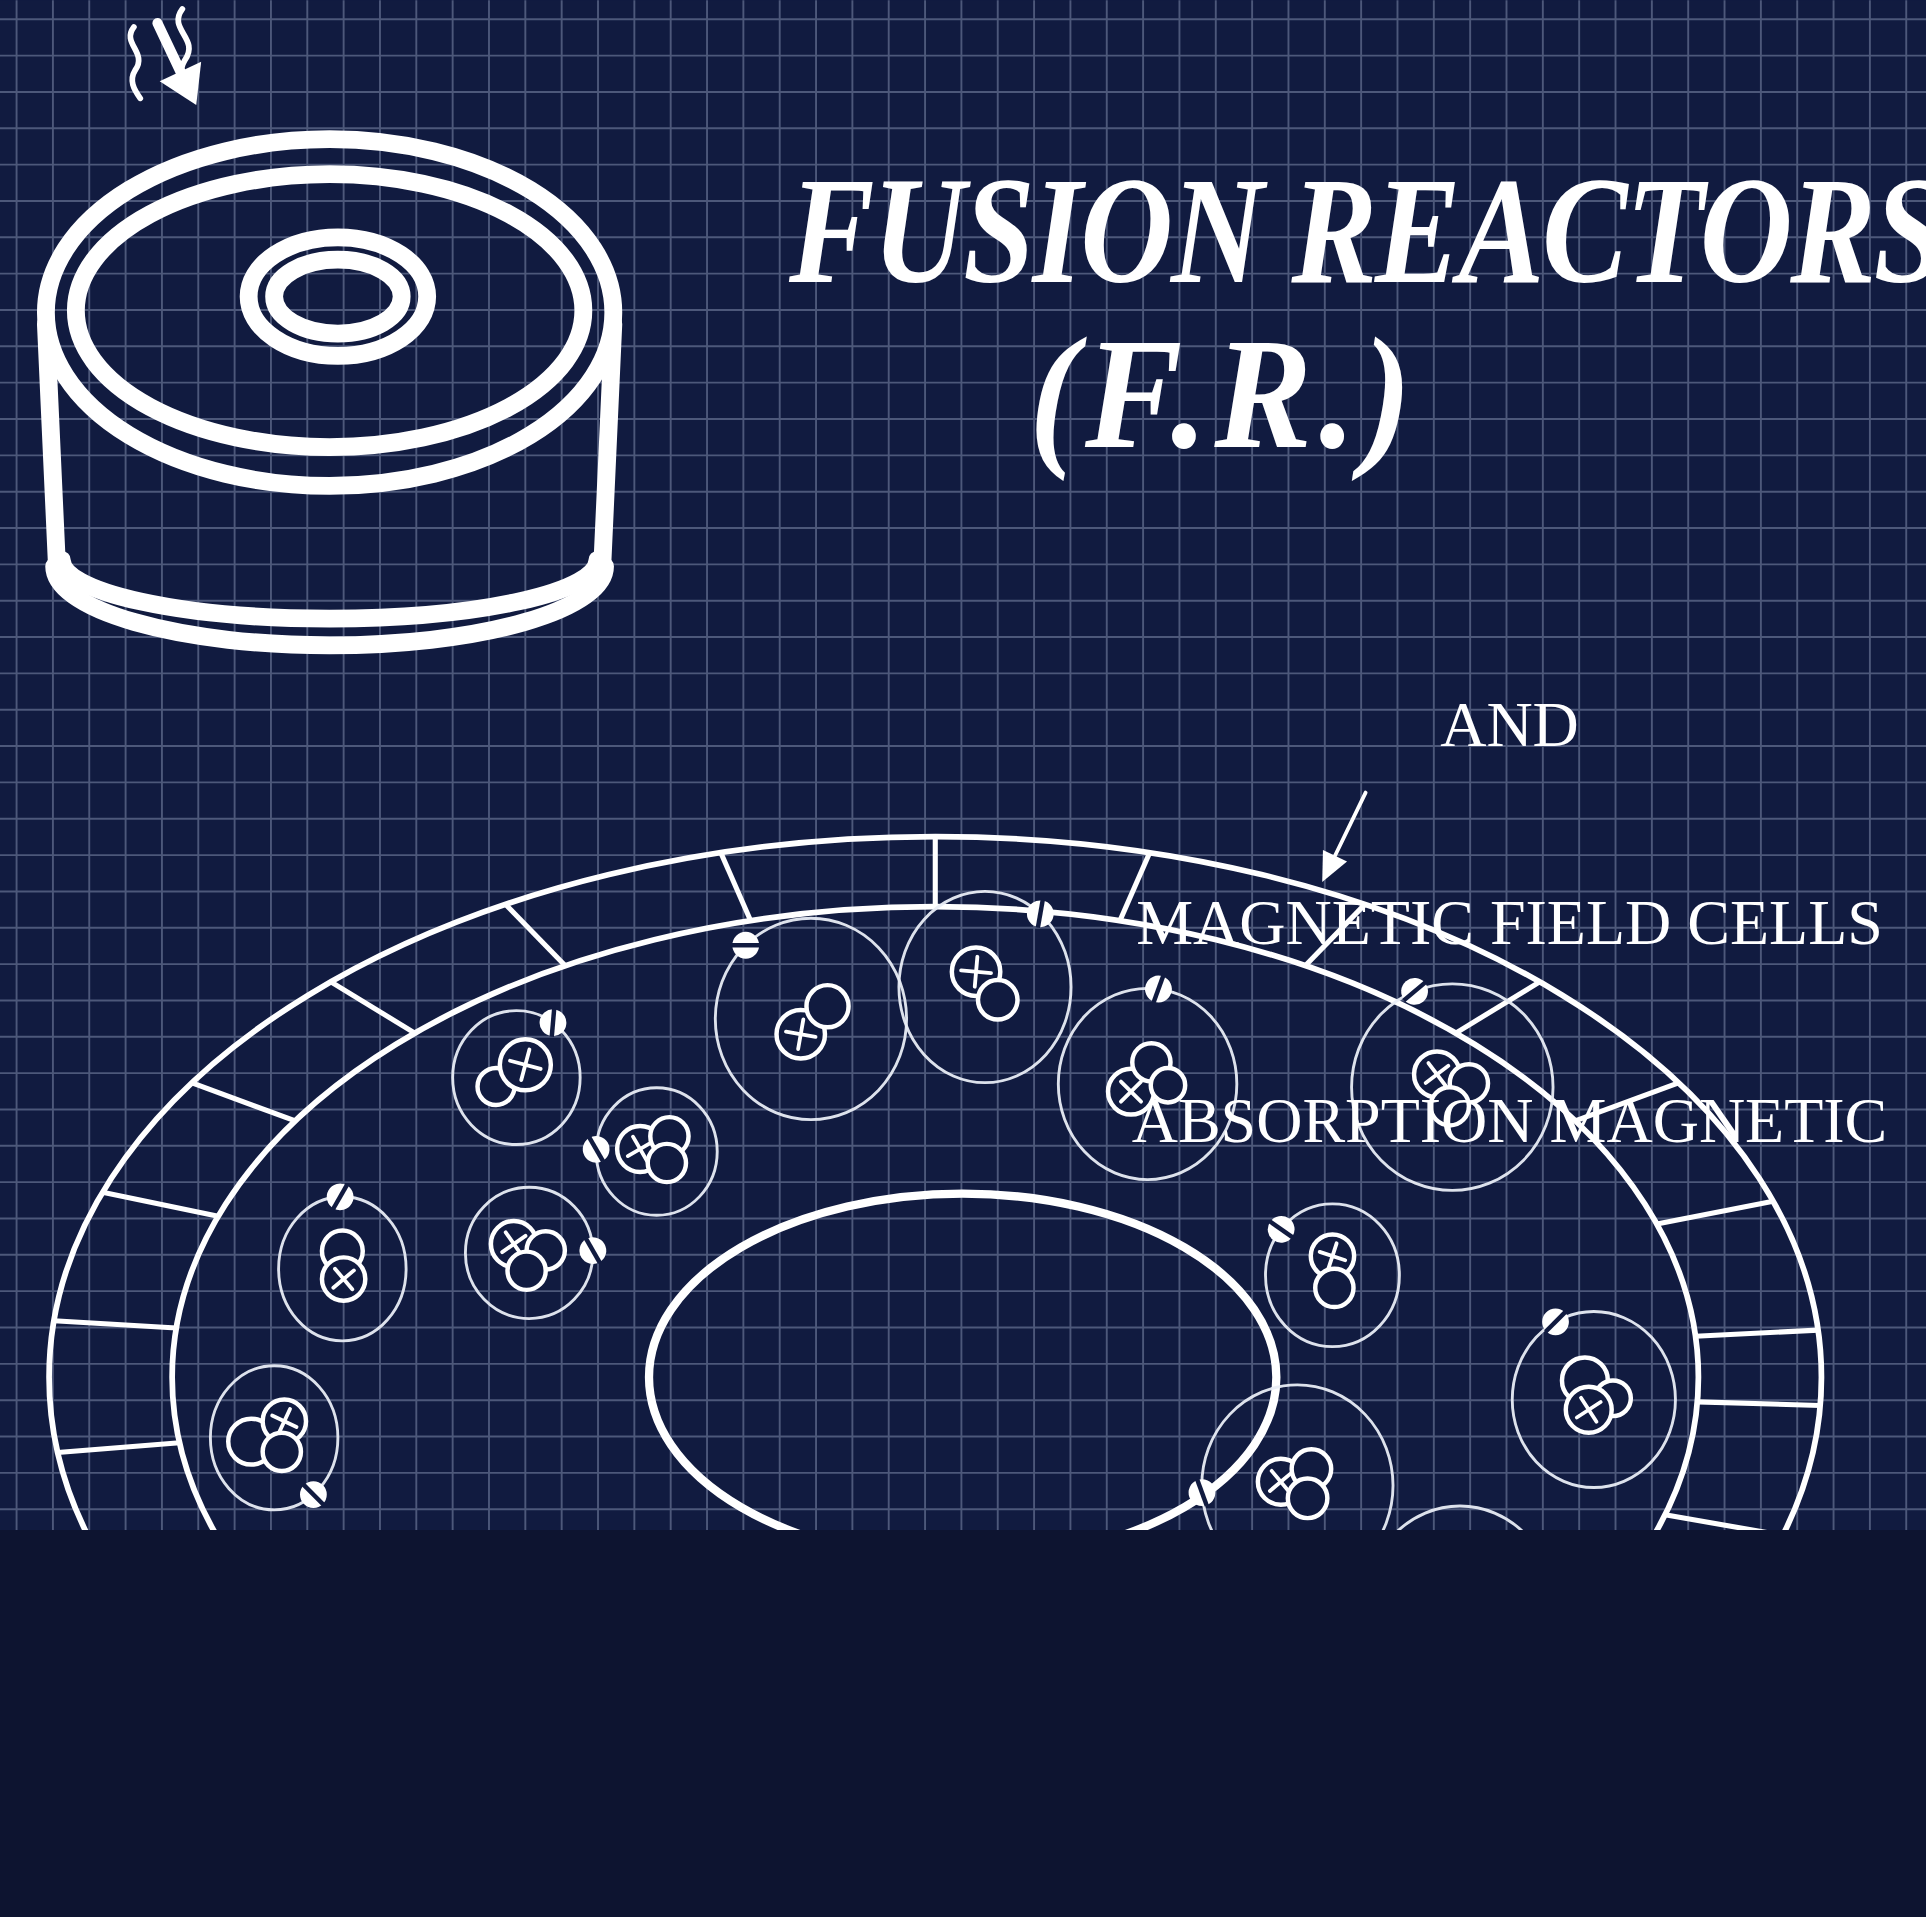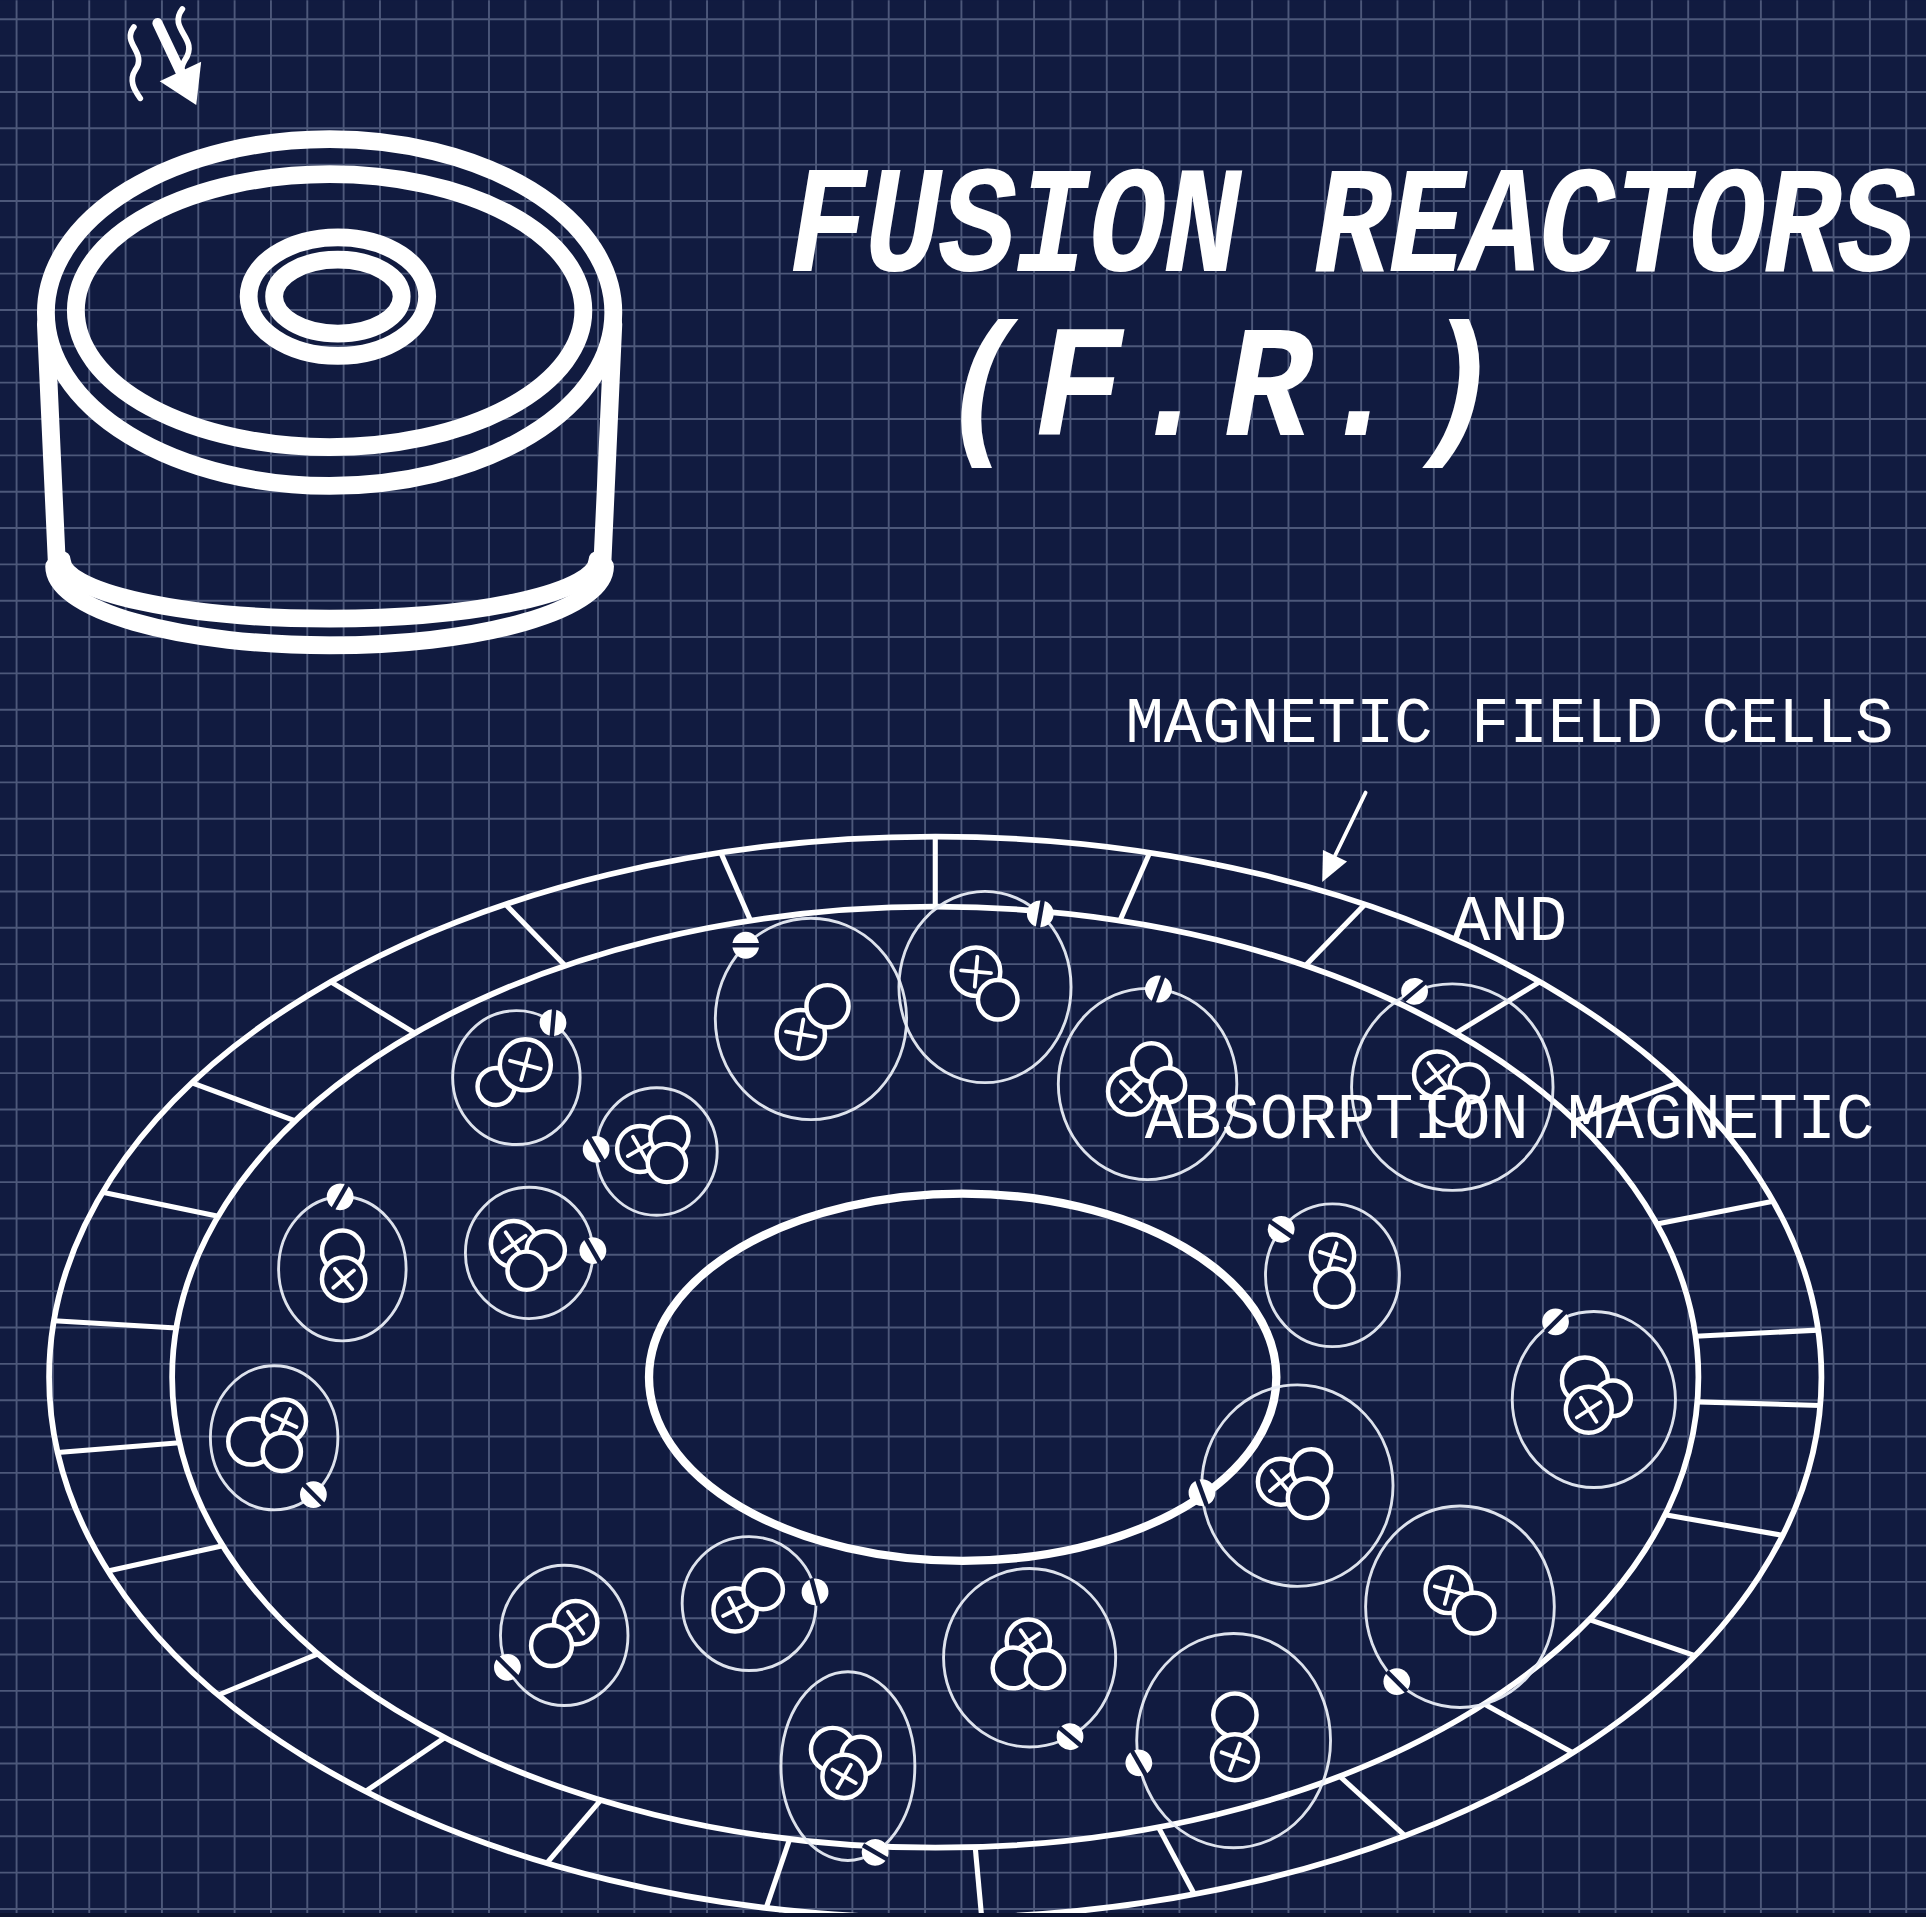--- a/index.html
+++ b/index.html
@@ -1,21 +1,21 @@
 <!DOCTYPE html>
 <html style="font-size:10.2px"><head>
 <meta charset="utf-8">
 <style>
   html,body{margin:0;padding:0;background:#0d1430;}
   #stage{
     position:relative;
-    width:1926px;height:1913px;
+    width:1926px;height:1530px;
     overflow:hidden;
     background:#111b40;
-    font-family:Liberation Mono, monospace;
+    font-family:Liberation Serif, serif;
   }
   #scene{position:absolute;left:0;top:0;}
   .txt{position:absolute;color:#ffffff;text-align:center;white-space:pre;}
   #title-line1{
     left:689px;top:154px;width:1250px;
     font-size:153px;font-style:italic;font-weight:bold;
     letter-spacing:-2.6px;line-height:1.0;
     transform:scaleX(0.84);transform-origin:center top;
   }
   #title-line2{
@@ -439,18 +439,18 @@
       <g>
         <line x1="2142" y1="1243" x2="2094" y2="1342" stroke="#ffffff" stroke-width="6" stroke-linecap="round"></line>
         <polygon points="2073.931418700109,1383.3914489310253 2075.10390374888,1332.8382563630933 2112.89609625112,1351.1617436369067" fill="#ffffff"></polygon>
       </g>
     </svg>
 
   <div class="txt" id="title-line1">FUSION REACTORS</div>
   <div class="txt" id="title-line2">(F.R.)</div>
 
   <div class="txt" id="subtitle">
+    <div>AND</div>
     <div>MAGNETIC FIELD CELLS</div>
-    <div>AND</div>
     <div>ABSORPTION MAGNETIC</div>
   </div>
 </div>
 
 
 </body></html>

